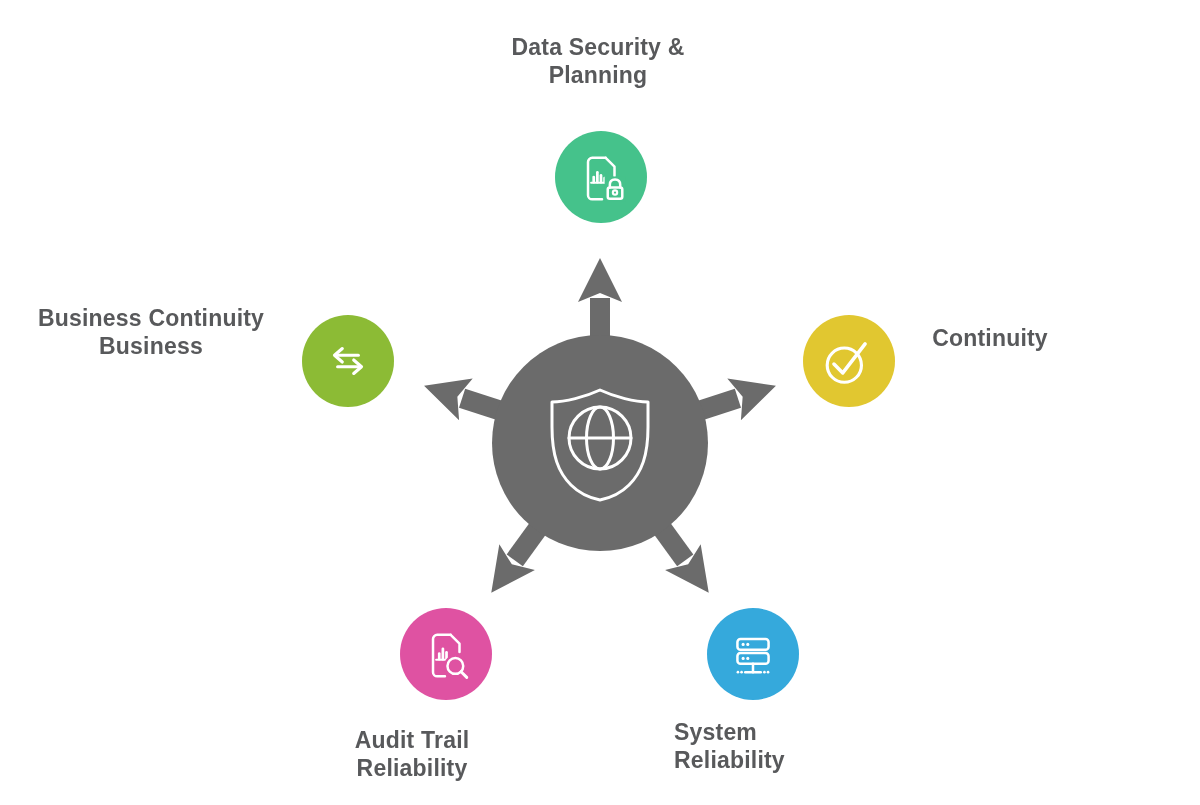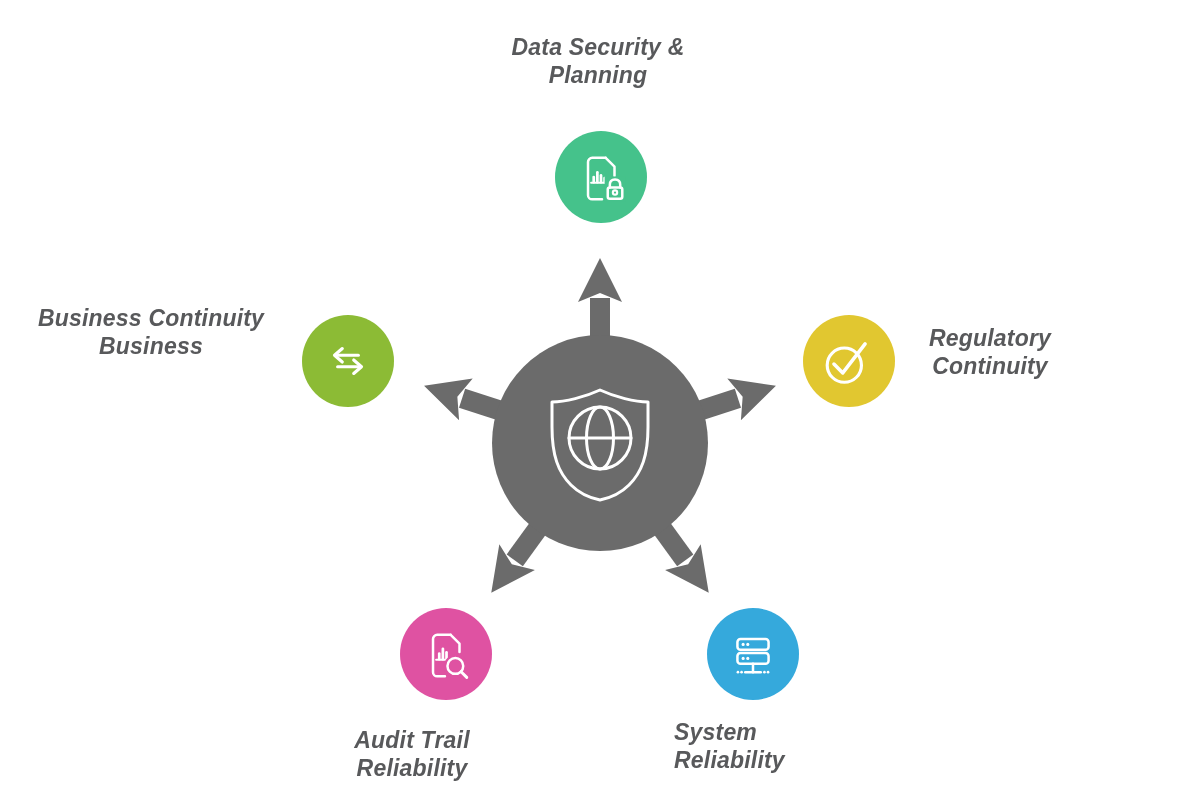--- a/index.html
+++ b/index.html
@@ -11,21 +11,21 @@
     font-family:"Liberation Sans", sans-serif;
   }
   .label{
     position:absolute;
     font-weight:700;
     font-size:23px;
     line-height:28px;
     text-align:center;
     letter-spacing:.2px;
   }
-  .label span{display:block;font-style:italic;}
+  .label span{display:block;}
   .hub{
     position:absolute;
     left:390px;top:233px;
     width:420px;height:420px;
   }
   .node-circle{
     position:absolute;
     width:92px;height:92px;
     border-radius:50%;
     background:currentColor;
@@ -144,21 +144,20 @@
       <polyline points="31.5,25 39,31.5 31.5,38"></polyline>
     </svg>
   </div>
 
   <div class="label l-top">
     <span>Data Security &amp;</span>
     <span>Planning</span>
   </div>
 
   <div class="label l-right">
-    <span>Regulatory</span>
     <span>Continuity</span>
   </div>
 
   <div class="label l-bottom-right">
     <span>System</span>
     <span>Reliability</span>
   </div>
 
   <div class="label l-bottom-left">
     <span>Audit Trail</span>

